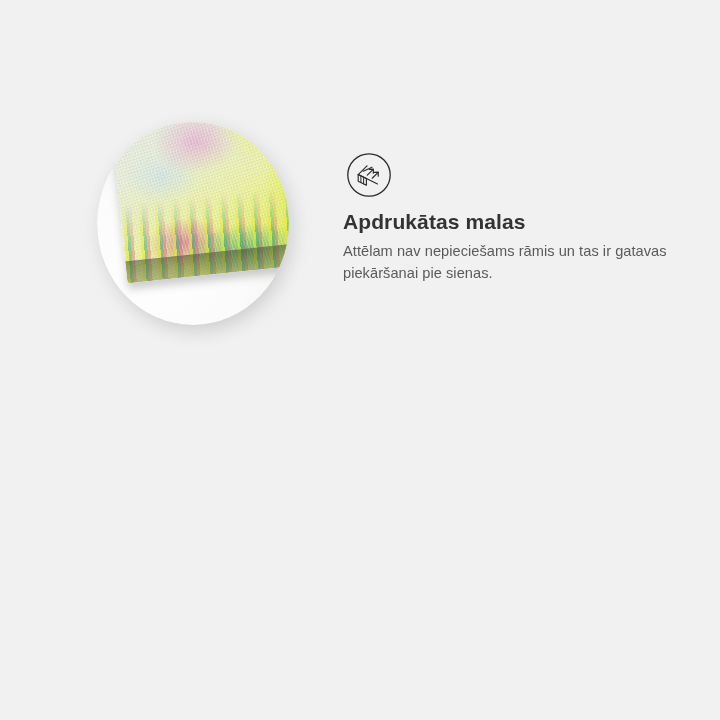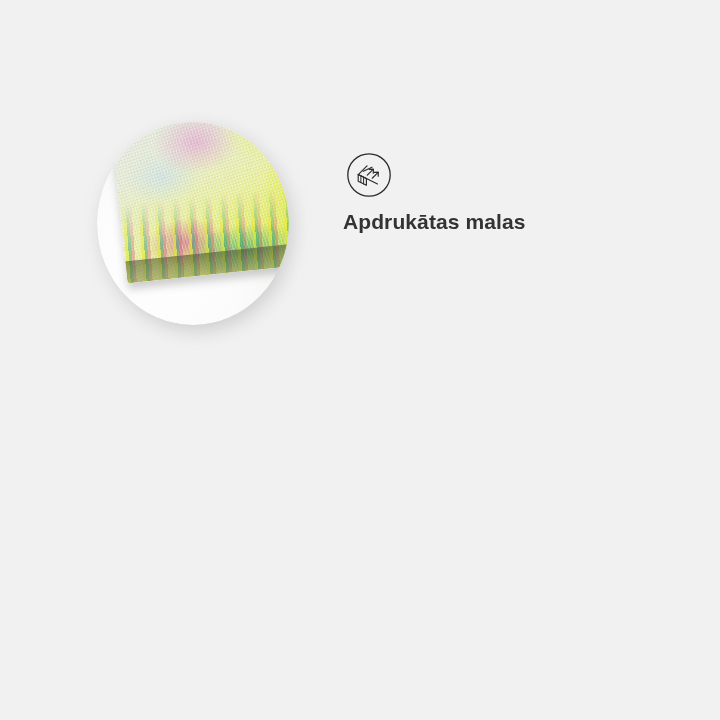--- a/index.html
+++ b/index.html
@@ -173,20 +173,21 @@
         <path d="M17.3 19.2 L26.0 15.2" stroke="#2b2b2b" stroke-width="1.15" stroke-linecap="round"></path>
         <path d="M21.3 23.1 L26.9 17.6" stroke="#2b2b2b" stroke-width="1.2" stroke-linecap="round"></path>
         <path d="M23.3 17.3 L27.4 17.2 L27.3 21.2" stroke="#2b2b2b" stroke-width="1.2" stroke-linecap="round" stroke-linejoin="round"></path>
         <path d="M26.2 26.2 L31.9 20.6" stroke="#2b2b2b" stroke-width="1.2" stroke-linecap="round"></path>
         <path d="M28.2 20.3 L32.3 20.2 L32.2 24.2" stroke="#2b2b2b" stroke-width="1.2" stroke-linecap="round" stroke-linejoin="round"></path>
       </svg>
     </div>
 
     <div class="feature-text" id="text-printed-edges">
       <h3 class="feature-title">Apdrukātas malas</h3>
+      <p class="feature-desc">Attēlam nav nepieciešams rāmis un tas ir gatavas piekāršanai pie sienas.</p>
     </div>
   </section>
 
   <section class="feature" id="feature-eco">
 
     
 
     
 
     

